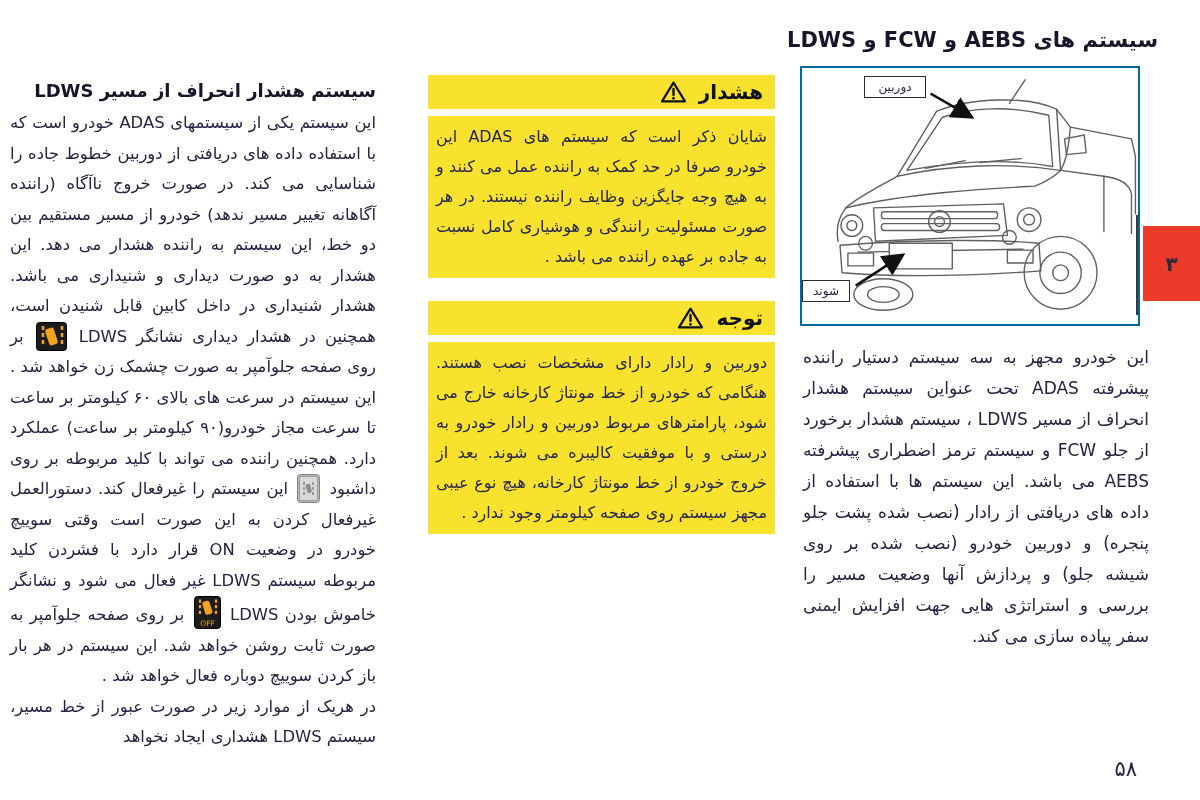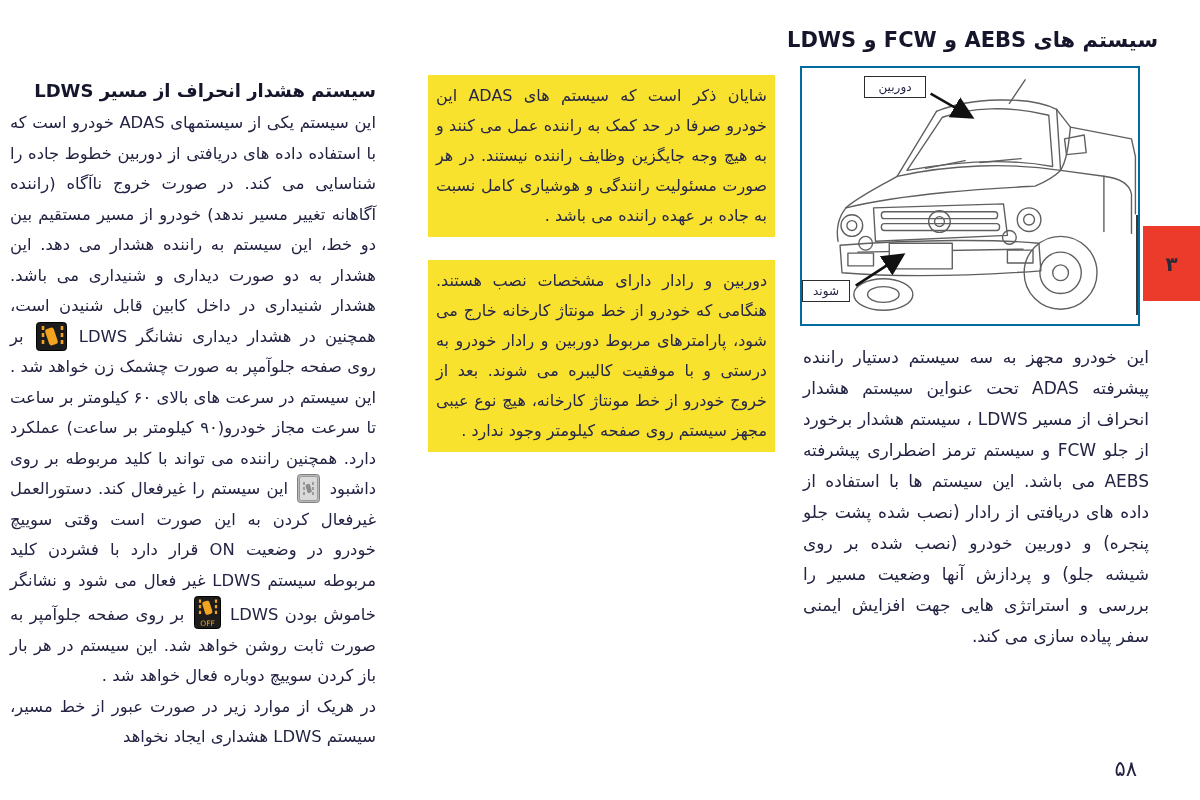--- a/index.html
+++ b/index.html
@@ -121,22 +121,42 @@
       </svg>
       <div class="fig-label cam">دوربین</div>
       <div class="fig-label rad">شوند</div>
     </div>
 
     <p class="body-par">این خودرو مجهز به سه سیستم دستیار راننده پیشرفته ADAS تحت عنواین سیستم هشدار انحراف از مسیر LDWS ، سیستم هشدار برخورد از جلو FCW و سیستم ترمز اضطراری پیشرفته AEBS می باشد. این سیستم ها با استفاده از داده های دریافتی از رادار (نصب شده پشت جلو پنجره) و دوربین خودرو (نصب شده بر روی شیشه جلو) و پردازش آنها وضعیت مسیر را بررسی و استراتژی هایی جهت افزایش ایمنی سفر پیاده سازی می کند.</p>
   </div>
 
   <div class="col-mid">
 
+    <div class="ybox-head">
+      <span class="t">هشدار</span>
+      <span class="inline-icon" style="vertical-align:-5px">
+        <svg width="27" height="24" viewBox="0 0 27 24">
+          <path d="M13.5 2.6 L25 21.4 L2 21.4 Z" fill="none" stroke="#10101e" stroke-width="2.2" stroke-linejoin="round"></path>
+          <path d="M13.5 9 L13.5 15" stroke="#10101e" stroke-width="2.4" stroke-linecap="round"></path>
+          <circle cx="13.5" cy="18.3" r="1.4" fill="#10101e"></circle>
+        </svg>
+      </span>
+    </div>
     <div class="ybox-body">شایان ذکر است که سیستم های ADAS این خودرو صرفا در حد کمک به راننده عمل می کنند و به هیچ وجه جایگزین وظایف راننده نیستند. در هر صورت مسئولیت رانندگی و هوشیاری کامل نسبت به جاده بر عهده راننده می باشد .</div>
 
+    <div class="ybox-head">
+      <span class="t">توجه</span>
+      <span class="inline-icon" style="vertical-align:-5px">
+        <svg width="27" height="24" viewBox="0 0 27 24">
+          <path d="M13.5 2.6 L25 21.4 L2 21.4 Z" fill="none" stroke="#10101e" stroke-width="2.2" stroke-linejoin="round"></path>
+          <path d="M13.5 9 L13.5 15" stroke="#10101e" stroke-width="2.4" stroke-linecap="round"></path>
+          <circle cx="13.5" cy="18.3" r="1.4" fill="#10101e"></circle>
+        </svg>
+      </span>
+    </div>
     <div class="ybox-body">دوربین و رادار دارای مشخصات نصب هستند. هنگامی که خودرو از خط مونتاژ کارخانه خارج می شود، پارامترهای مربوط دوربین و رادار خودرو به درستی و با موفقیت کالیبره می شوند. بعد از خروج خودرو از خط مونتاژ کارخانه، هیچ نوع عیبی مجهز سیستم روی صفحه کیلومتر وجود ندارد .</div>
 
   </div>
 
   <div class="col-left">
     <h2 class="lc-head">سیستم هشدار انحراف از مسیر LDWS</h2>
     <p>
       <span>این سیستم یکی از سیستمهای ADAS خودرو است که با استفاده داده های دریافتی از دوربین خطوط جاده را شناسایی می کند. در صورت خروج ناآگاه (راننده آگاهانه تغییر مسیر ندهد) خودرو از مسیر مستقیم بین دو خط، این سیستم به راننده هشدار می دهد. این هشدار به دو صورت دیداری و شنیداری می باشد. هشدار شنیداری در داخل کابین قابل شنیدن است، همچنین در هشدار دیداری نشانگر LDWS</span>
       <span class="inline-icon">
         <svg width="31" height="29" viewBox="0 0 31 29">

